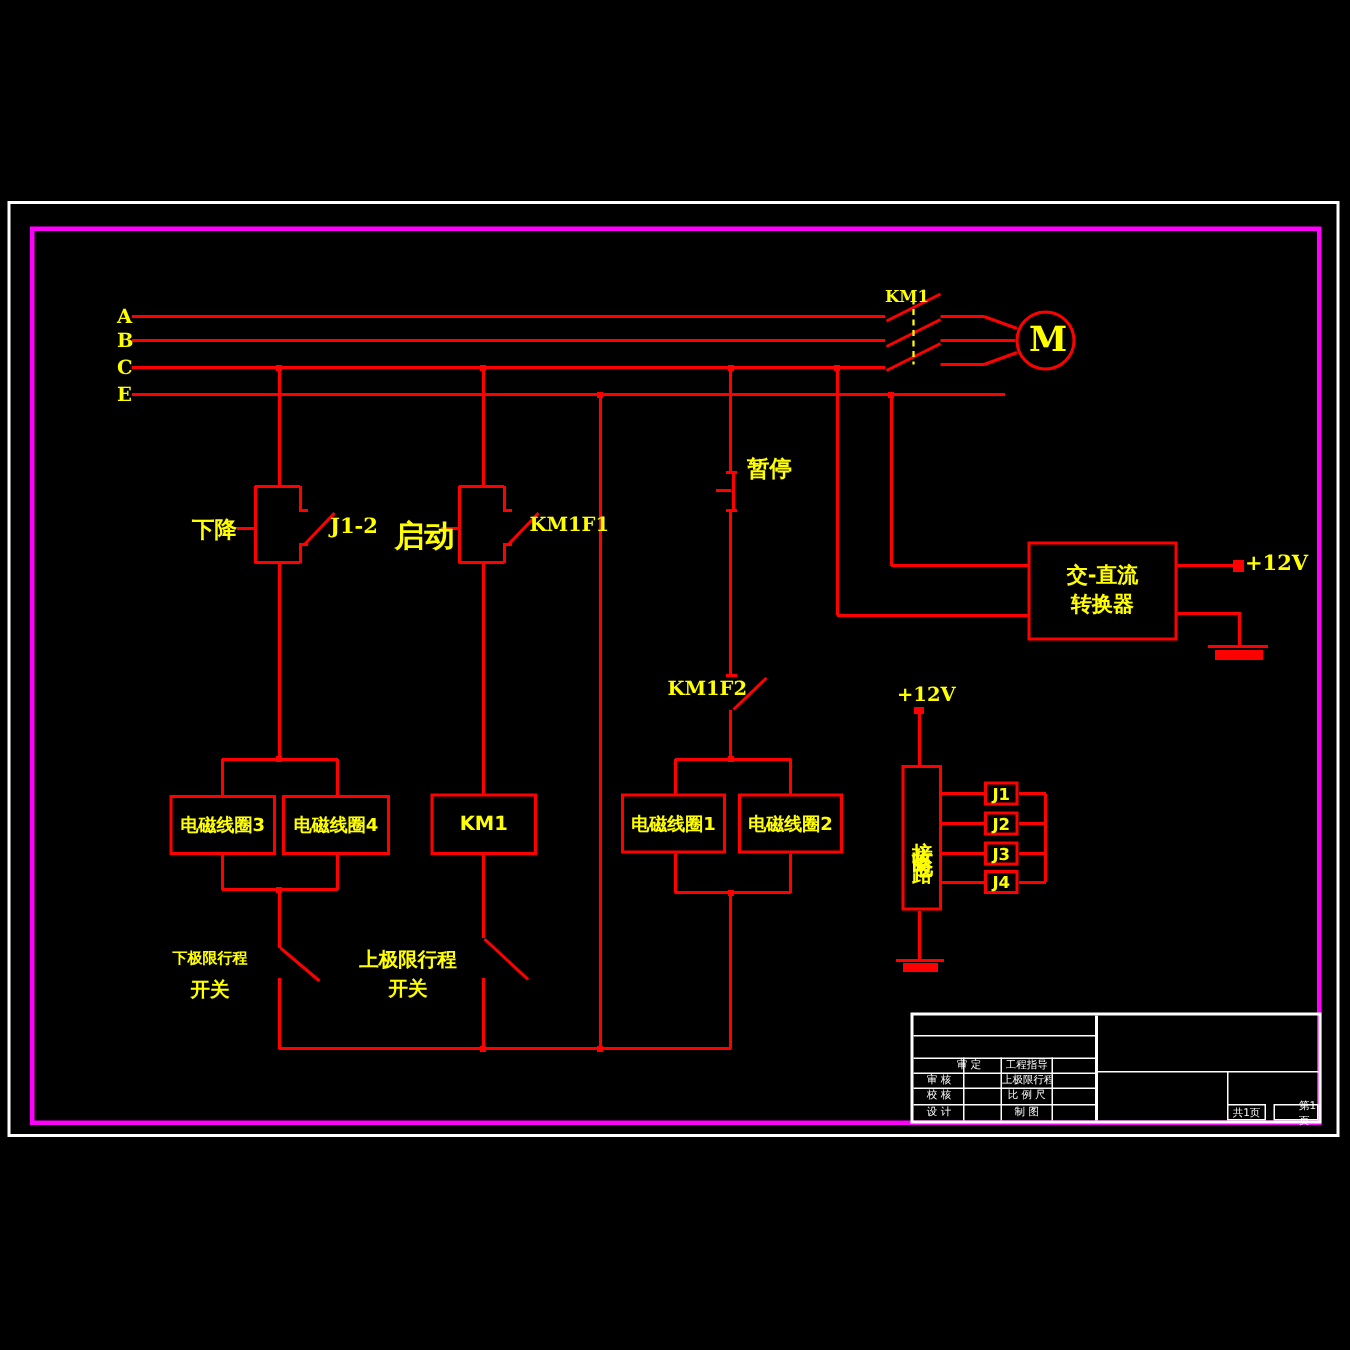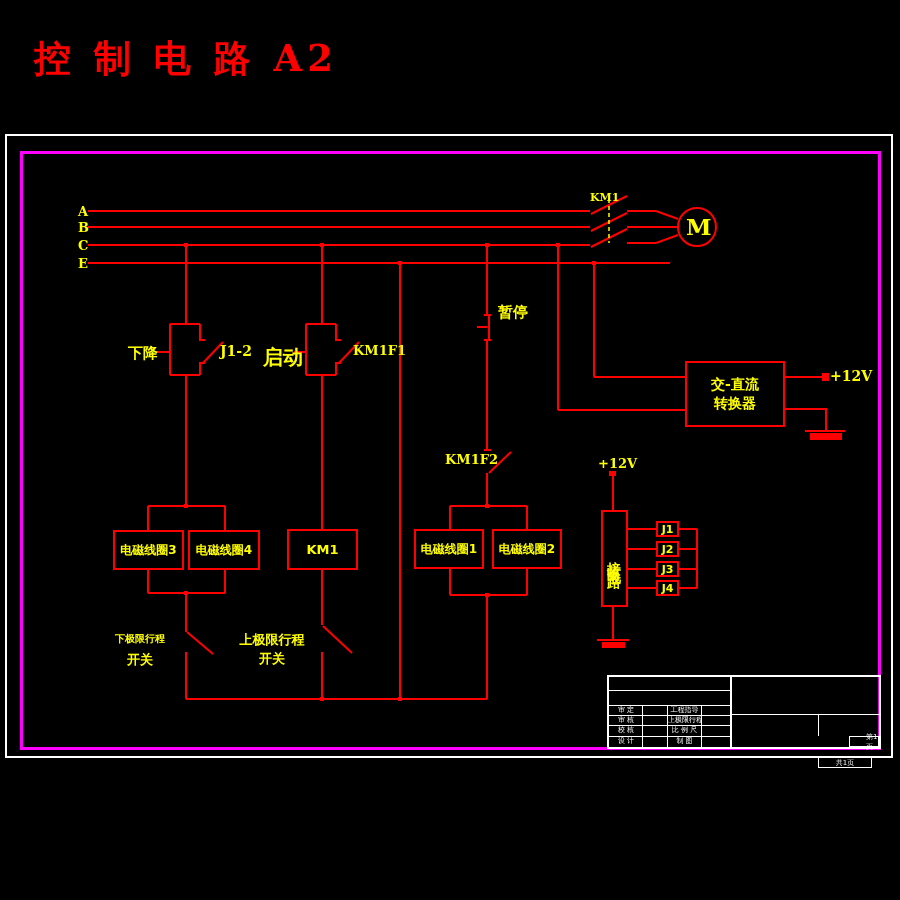--- a/index.html
+++ b/index.html
@@ -25,21 +25,20 @@
   #tb-title{position:absolute;left:123px;top:1px;width:147px;height:36px;
             color:#ffffff;font-weight:bold;font-size:14px;line-height:17px;text-align:center;}
   .pagecell{position:absolute;border:1px solid #ffffff;box-sizing:border-box;
             color:#ffffff;font-size:7px;display:flex;align-items:center;justify-content:center;}
 </style>
 </head>
 <body>
 
 <div id="screen">
 
-  <div id="page-title" class="abs">控 制 电 路 A2</div>
 
   <div class="abs frame-white"></div>
   <div class="abs frame-magenta"></div>
 
   <svg class="layer" width="900" height="900" viewBox="0 0 900 900" stroke="#ff0000" stroke-width="2" shape-rendering="crispEdges">
     <g>
       <line x1="88" y1="211" x2="590" y2="211"></line>
       <line x1="88" y1="227" x2="590" y2="227"></line>
       <line x1="88" y1="245" x2="590" y2="245"></line>
       <line x1="88" y1="263" x2="670" y2="263"></line>
@@ -217,28 +216,28 @@
     <div class="ln" style="left:121px;top:0;width:2px;height:70px;"></div>
     <div class="ln" style="left:0;top:13px;width:121px;height:1px;"></div>
     <div class="ln" style="left:0;top:28px;width:121px;height:1px;"></div>
     <div class="ln" style="left:0;top:38px;width:121px;height:1px;"></div>
     <div class="ln" style="left:0;top:48px;width:121px;height:1px;"></div>
     <div class="ln" style="left:0;top:59px;width:121px;height:1px;"></div>
     <div class="ln" style="left:33px;top:28px;width:1px;height:42px;"></div>
     <div class="ln" style="left:58px;top:28px;width:1px;height:42px;"></div>
     <div class="ln" style="left:92px;top:28px;width:1px;height:42px;"></div>
 
-    <div class="cell" style="left:1px;top:28px;width:32px;">审 定</div>
+    <div class="cell" style="left:1px;top:28px;width:32px;padding-left:20px;">审 定</div>
     <div class="cell" style="left:59px;top:28px;width:33px;">工程指导</div>
     <div class="cell" style="left:1px;top:38px;width:32px;">审 核</div>
     <div class="cell" style="left:59px;top:38px;width:33px;">上极限行程</div>
     <div class="cell" style="left:1px;top:48px;width:32px;line-height:11px;">校 核</div>
     <div class="cell" style="left:59px;top:48px;width:33px;line-height:11px;">比 例 尺</div>
     <div class="cell" style="left:1px;top:59px;width:32px;line-height:11px;">设 计</div>
     <div class="cell" style="left:59px;top:59px;width:33px;line-height:11px;">制 图</div>
 
     <div class="ln" style="left:121px;top:37px;width:149px;height:1px;"></div>
     <div class="ln" style="left:209px;top:37px;width:1px;height:22px;"></div>
-    <div class="pagecell" style="left:209px;top:59px;width:54px;height:11px;margin-top:21px;">共1页</div>
+    <div class="pagecell" style="left:209px;top:59px;width:26px;height:11px;">共1页</div>
     <div class="pagecell" style="left:240px;top:59px;width:30px;height:11px;padding-left:16px;">第1页</div>
   </div>
 
 </div>
 
 </body></html>

